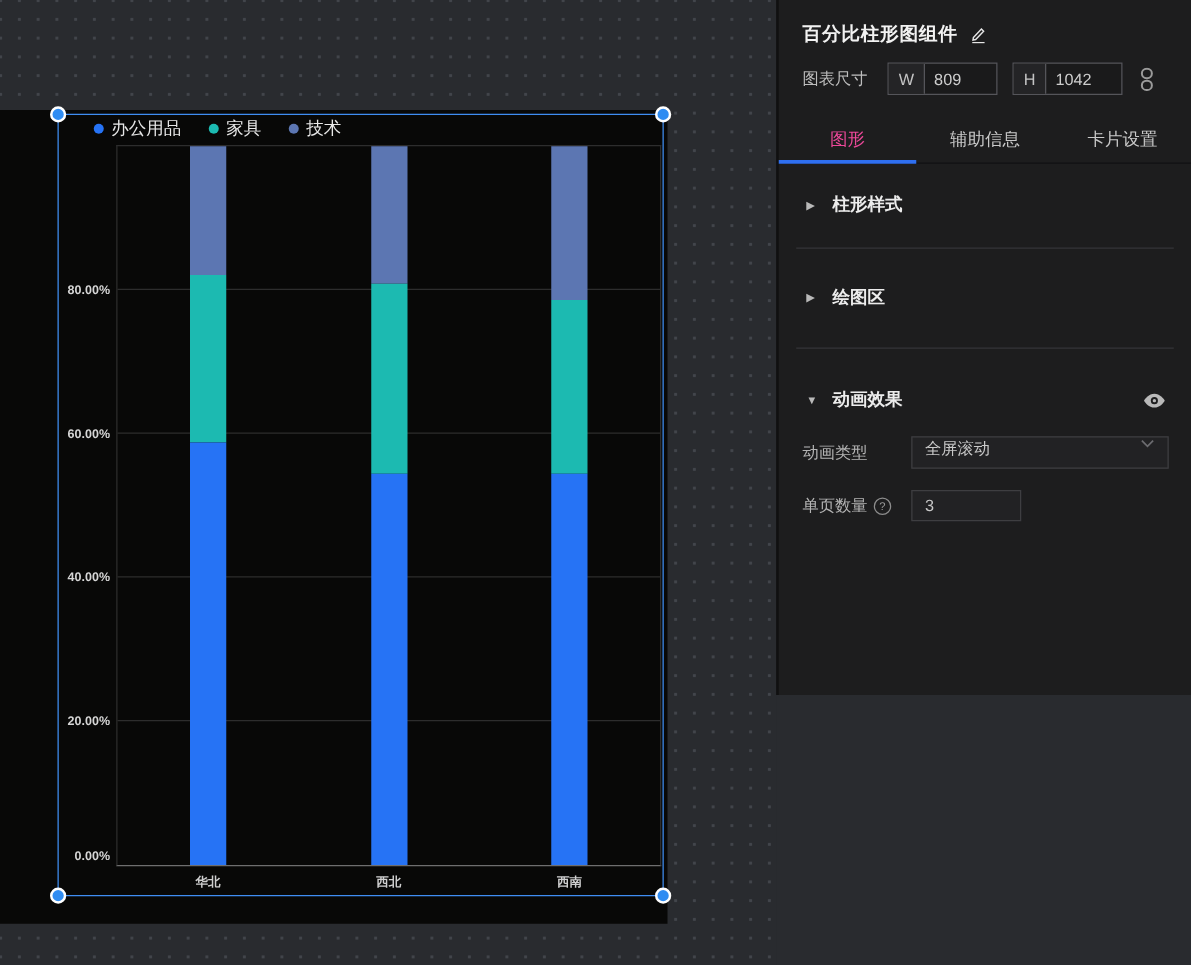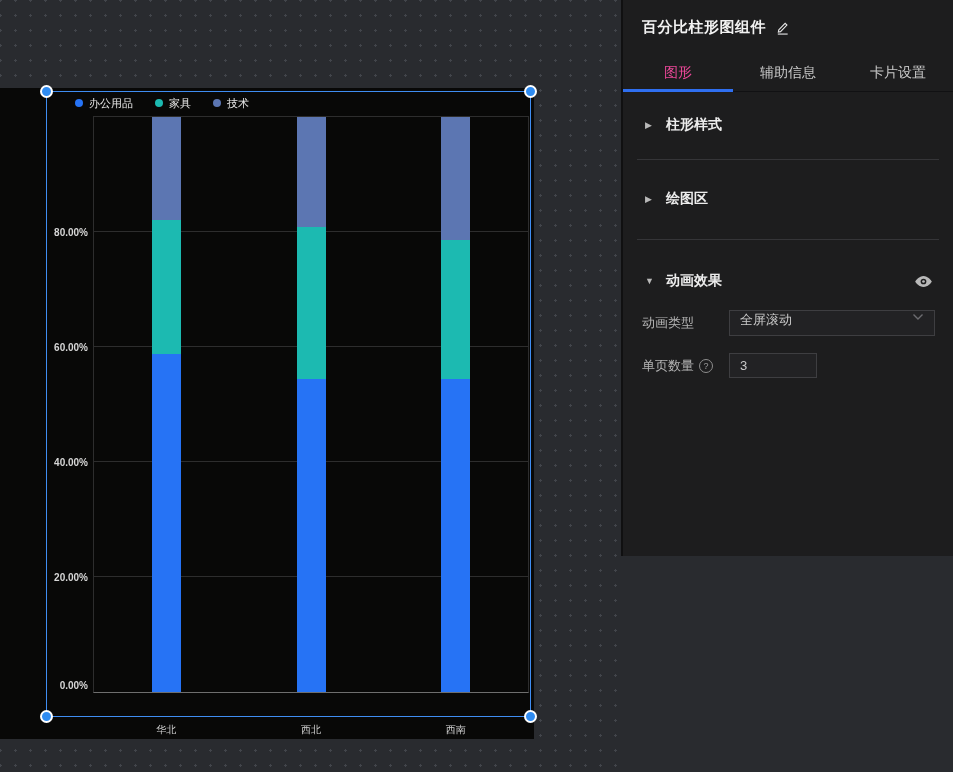--- a/index.html
+++ b/index.html
@@ -18,37 +18,37 @@
   }
   .page {
     position:absolute; left:0; top:88px; width:534px; height:651px;
     background:#080807;
   }
   .component {
     position:absolute; left:46px; top:91px; width:485px; height:626px;
     border:1px solid #3f8df2;
   }
   .legend { position:absolute; left:28px; top:2px; height:18px; display:flex; gap:22px; align-items:center; }
-  .legend-item { display:flex; align-items:center; gap:6px; color:#e8e8e8; font-size:11px;font-family:Liberation Serif, serif; }
+  .legend-item { display:flex; align-items:center; gap:6px; color:#e8e8e8; font-size:14px;font-family:Liberation Serif, serif; }
   .legend-dot { width:8px; height:8px; border-radius:50%; flex:0 0 auto; }
 
   .plot {
     position:absolute; left:46px; top:24px; width:436px; height:577px;
     border:1px solid #2d2d2d; border-bottom:1px solid #6e6e6e;
   }
   .gridline { position:absolute; left:0; right:0; height:1px; background:#2d2d2d; }
   .ytick {
     position:absolute; right:calc(100% + 6px); font-size:10px; font-weight:bold;
     color:#d6d6d6; white-space:nowrap; height:11px; line-height:11px;
   }
   .bar { position:absolute; bottom:0; width:29px; height:100%; display:flex; flex-direction:column; }
   .seg { width:100%; }
   .xlabel {
     position:absolute; top:calc(100% + 7px); transform:translateX(-50%);
-    font-size:10px; font-weight:normal; color:#cfcfcf; white-space:nowrap;margin-top:24px;
+    font-size:10px; font-weight:bold; color:#cfcfcf; white-space:nowrap;
   }
 
   .handle {
     position:absolute; width:13px; height:13px; border-radius:50%;
     background:#2f8cf2; border:2px solid #ffffff;
   }
   .handle.tl { left:-7px; top:-7px; }   .handle.tr { right:-7px; top:-7px; }
   .handle.bl { left:-7px; bottom:-7px; } .handle.br { right:-7px; bottom:-7px; }
 
   .size-bubble {
@@ -190,20 +190,37 @@
     <span class="panel-title">百分比柱形图组件</span>
     <span class="edit-icon">
       <svg width="15" height="15" viewBox="0 0 16 16">
         <path d="M4 10.6 L10.8 3.5 L12.7 5.4 L5.9 12.4 L3.6 12.9 Z" fill="none" stroke="#e6e6e6" stroke-width="1.2"></path>
         <line x1="3" y1="15" x2="13.5" y2="15" stroke="#e6e6e6" stroke-width="1.2"></line>
       </svg>
     </span>
   </div>
 
 
+  <div class="prop-row">
+    <span class="row-label">图表尺寸</span>
+    <div class="field-group">
+      <span class="field-prefix">W</span>
+      <input class="field-value" value="809" style="">
+    </div>
+    <div class="field-group">
+      <span class="field-prefix">H</span>
+      <input class="field-value" value="1042" style="">
+    </div>
+    <span class="chain-icon">
+      <svg width="11" height="19" viewBox="0 0 11 19">
+        <rect x="1.5" y="1" width="8" height="7.5" rx="3.7" fill="none" stroke="#9a9a9a" stroke-width="1.6"></rect>
+        <rect x="1.5" y="10.5" width="8" height="7.5" rx="3.7" fill="none" stroke="#9a9a9a" stroke-width="1.6"></rect>
+      </svg>
+    </span>
+  </div>
 
   <div class="tabs">
     <div class="tab active">图形</div>
     <div class="tab">辅助信息</div>
     <div class="tab">卡片设置</div>
   </div>
 
   <div class="section-header sec-1">
     <span class="caret">▶</span>
     <span>柱形样式</span>

